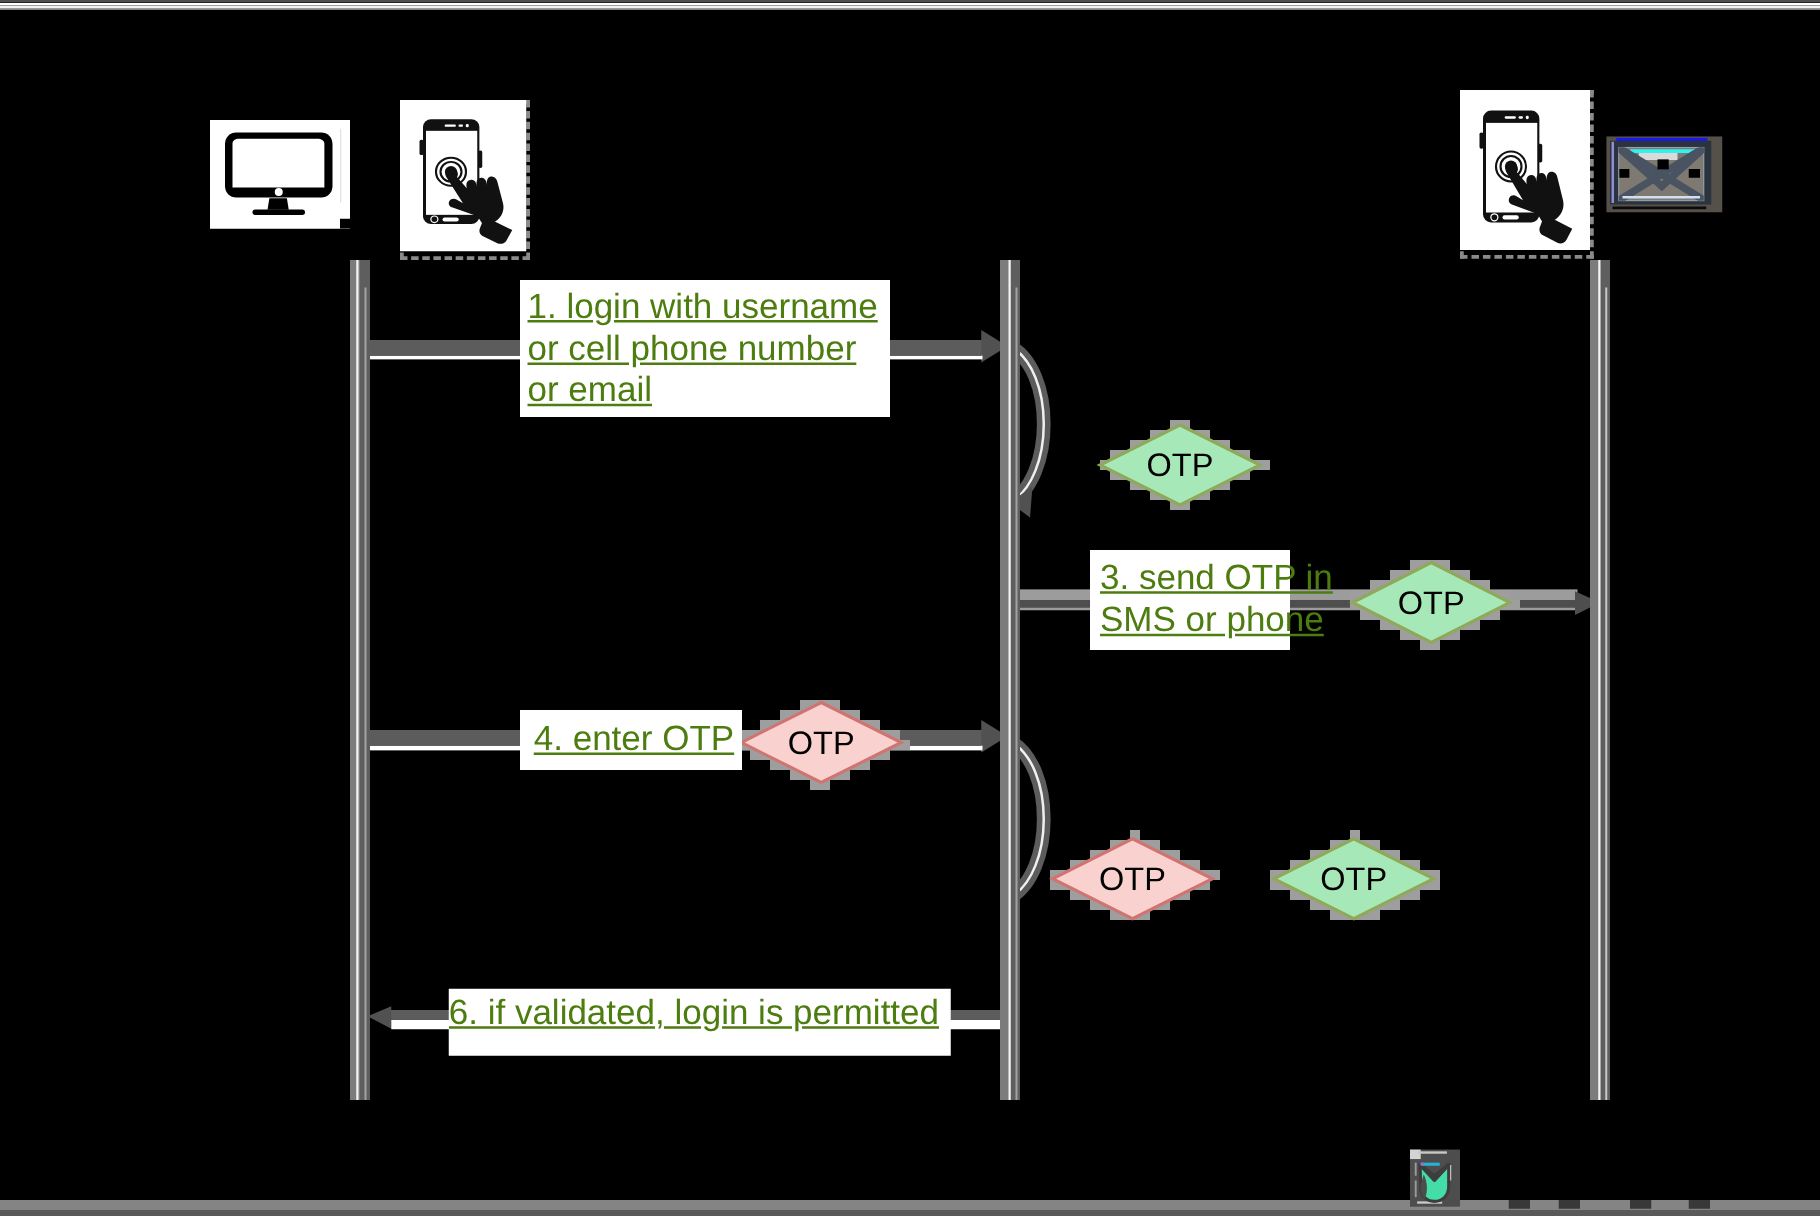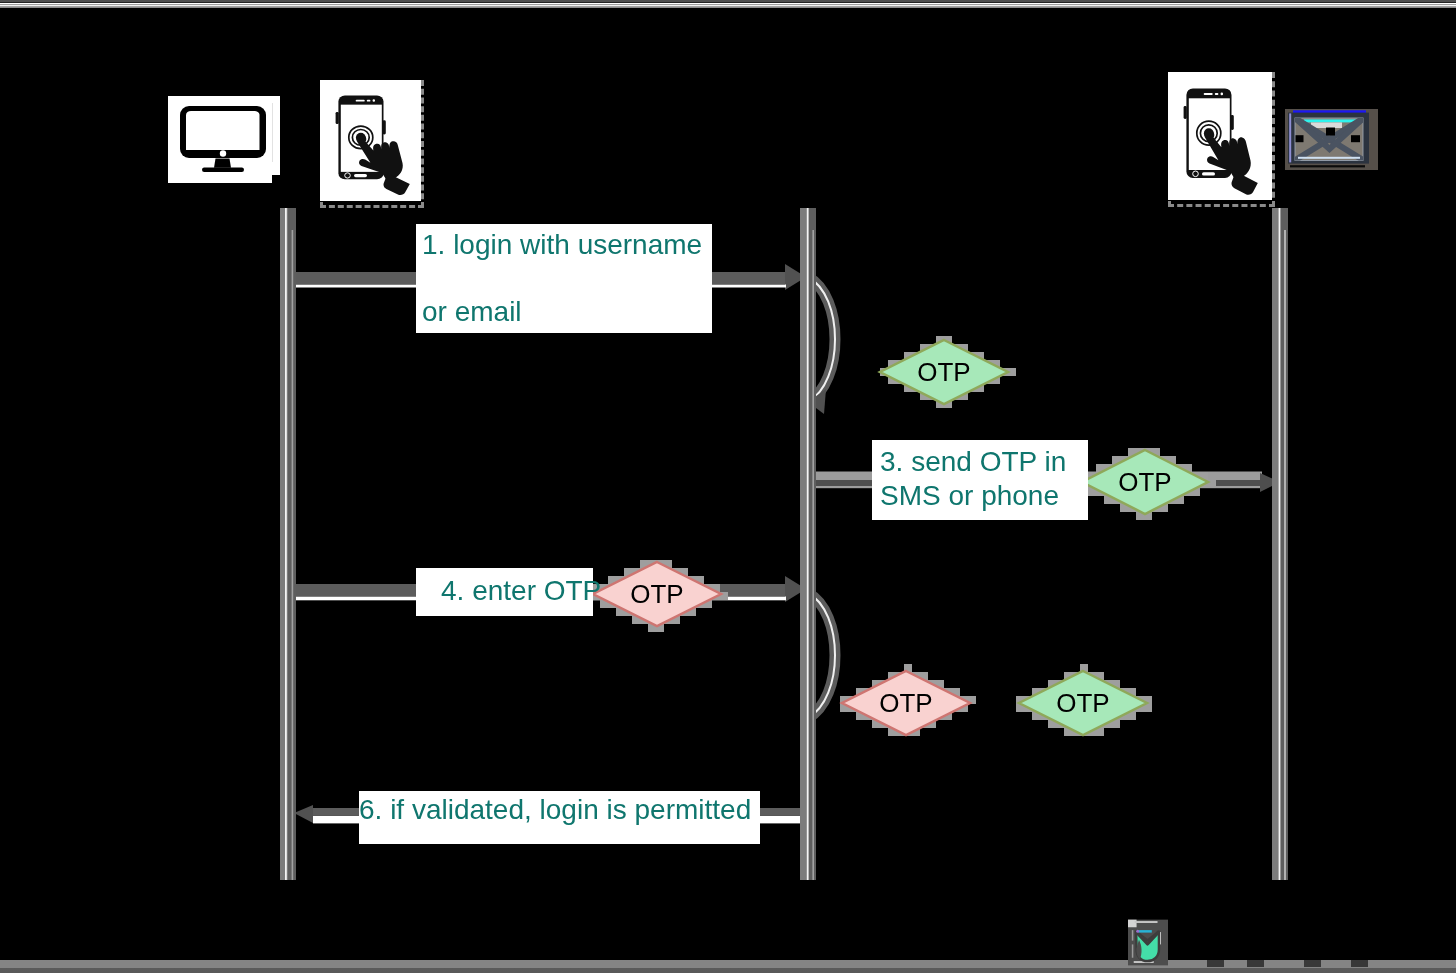--- a/index.html
+++ b/index.html
@@ -1,21 +1,21 @@
 <!DOCTYPE html>
 <html><head>
 <meta charset="utf-8">
 <title>OTP Login Sequence Diagram</title>
 <style>
   html,body{margin:0;padding:0;background:#000;}
   #page{-webkit-font-smoothing:antialiased;position:relative;width:1456px;height:973px;background:#000;overflow:hidden;
         font-family:"Liberation Sans",sans-serif;}
   #canvas{position:absolute;left:0;top:0;width:1456px;height:973px;}
-  .lbl{position:absolute;background:#fff;color:#0f766e;font-size:28px;line-height:33.5px;
-       white-space:pre;-webkit-font-smoothing:antialiased;transform:translateZ(0);}
+  .lbl{position:absolute;background:#fff;color:#4d7c0f;font-size:28px;line-height:33.5px;
+       white-space:pre;-webkit-font-smoothing:antialiased;transform:translateZ(0);text-decoration:underline;}
   .topstrip{position:absolute;left:0;top:0;width:1456px;height:9px;
      background:linear-gradient(to bottom,
         #4f4f4f 0px,#4f4f4f 2px,#232323 2px,#232323 2.6px,
         #ffffff 2.6px,#ffffff 4.2px,#9e9e9e 4.2px,#9e9e9e 5.0px,
         #f2f2f2 5.0px,#f2f2f2 6.3px,#a8a8a8 6.3px,#7d7d7d 8.0px,#000000 8.0px);}
   .taskbar-icons span{position:absolute;top:960px;width:17px;height:7px;background:#2a2a2a;opacity:.85;}
   .botstrip{position:absolute;left:0;top:960px;width:1456px;height:13px;
      background:linear-gradient(to bottom,#848484 0px,#848484 8px,#5a5a5a 8px,#595959 13px);}
   .iconbox{position:absolute;background:#fff;}
   .iconbox svg{display:block;}
@@ -314,21 +314,21 @@
       <rect x="33" y="13" width="1.6" height="13" fill="#e6e6e6"></rect>
       <path d="M8.5 12.5 L20.5 22 L32.5 12.5 L32.5 31 C32.5 38.5 27.5 43.5 20.5 43.5
                C13.5 43.5 9.0 38.5 9.0 31 Z" fill="#44dda8" stroke="#3d3d3d" stroke-width="2.6" stroke-linejoin="round"></path>
       <path d="M8.5 12.5 L20.5 25.5 L32.5 12.5" fill="none" stroke="#3d3d3d" stroke-width="3.4" stroke-linejoin="round"></path>
       <path d="M11.5 21 C14.6 27 15.2 35 12.4 41.6 C9.8 38.8 8.6 35.0 8.8 30.5 Z" fill="#4d4d4d"></path>
       <rect x="11" y="11" width="14" height="2.6" fill="#27b3d6"></rect>
       <circle cx="10.2" cy="12.2" r="1.6" fill="#9b6fd0"></circle>
     </svg>
   </div>
 
-  <div class="lbl" style="left:416px;top:224px;width:296px;height:109px;padding:4px 0 0 6px;box-sizing:border-box"><span>1. login with username</span><br><br><span>or email</span></div>
-
-  <div class="lbl" style="left:872px;top:440px;width:216px;height:80px;padding:5px 16px 0 8px;box-sizing:border-box"><span>3. send OTP in</span><br><span>SMS or phone</span></div>
-
-  <div class="lbl" style="left:416px;top:568px;width:177px;height:48px;padding:6px 0 0 25px;box-sizing:border-box"><span>4. enter OTP</span></div>
+  <div class="lbl" style="left:416px;top:224px;width:296px;height:109px;padding:4px 0 0 6px;box-sizing:border-box"><span>1. login with username</span><br><span>or cell phone number</span><br><span>or email</span></div>
+
+  <div class="lbl" style="left:872px;top:440px;width:160px;height:80px;padding:5px 16px 0 8px;box-sizing:border-box"><span>3. send OTP in</span><br><span>SMS or phone</span></div>
+
+  <div class="lbl" style="left:416px;top:568px;width:177px;height:48px;padding:6px 0 0 11px;box-sizing:border-box"><span>4. enter OTP</span></div>
 
   <div class="lbl" style="left:359px;top:791px;width:401px;height:53px;padding:2px 0 0 0px;box-sizing:border-box"><span>6. if validated, login is permitted</span></div>
 
 </div>
 
 </body></html>

